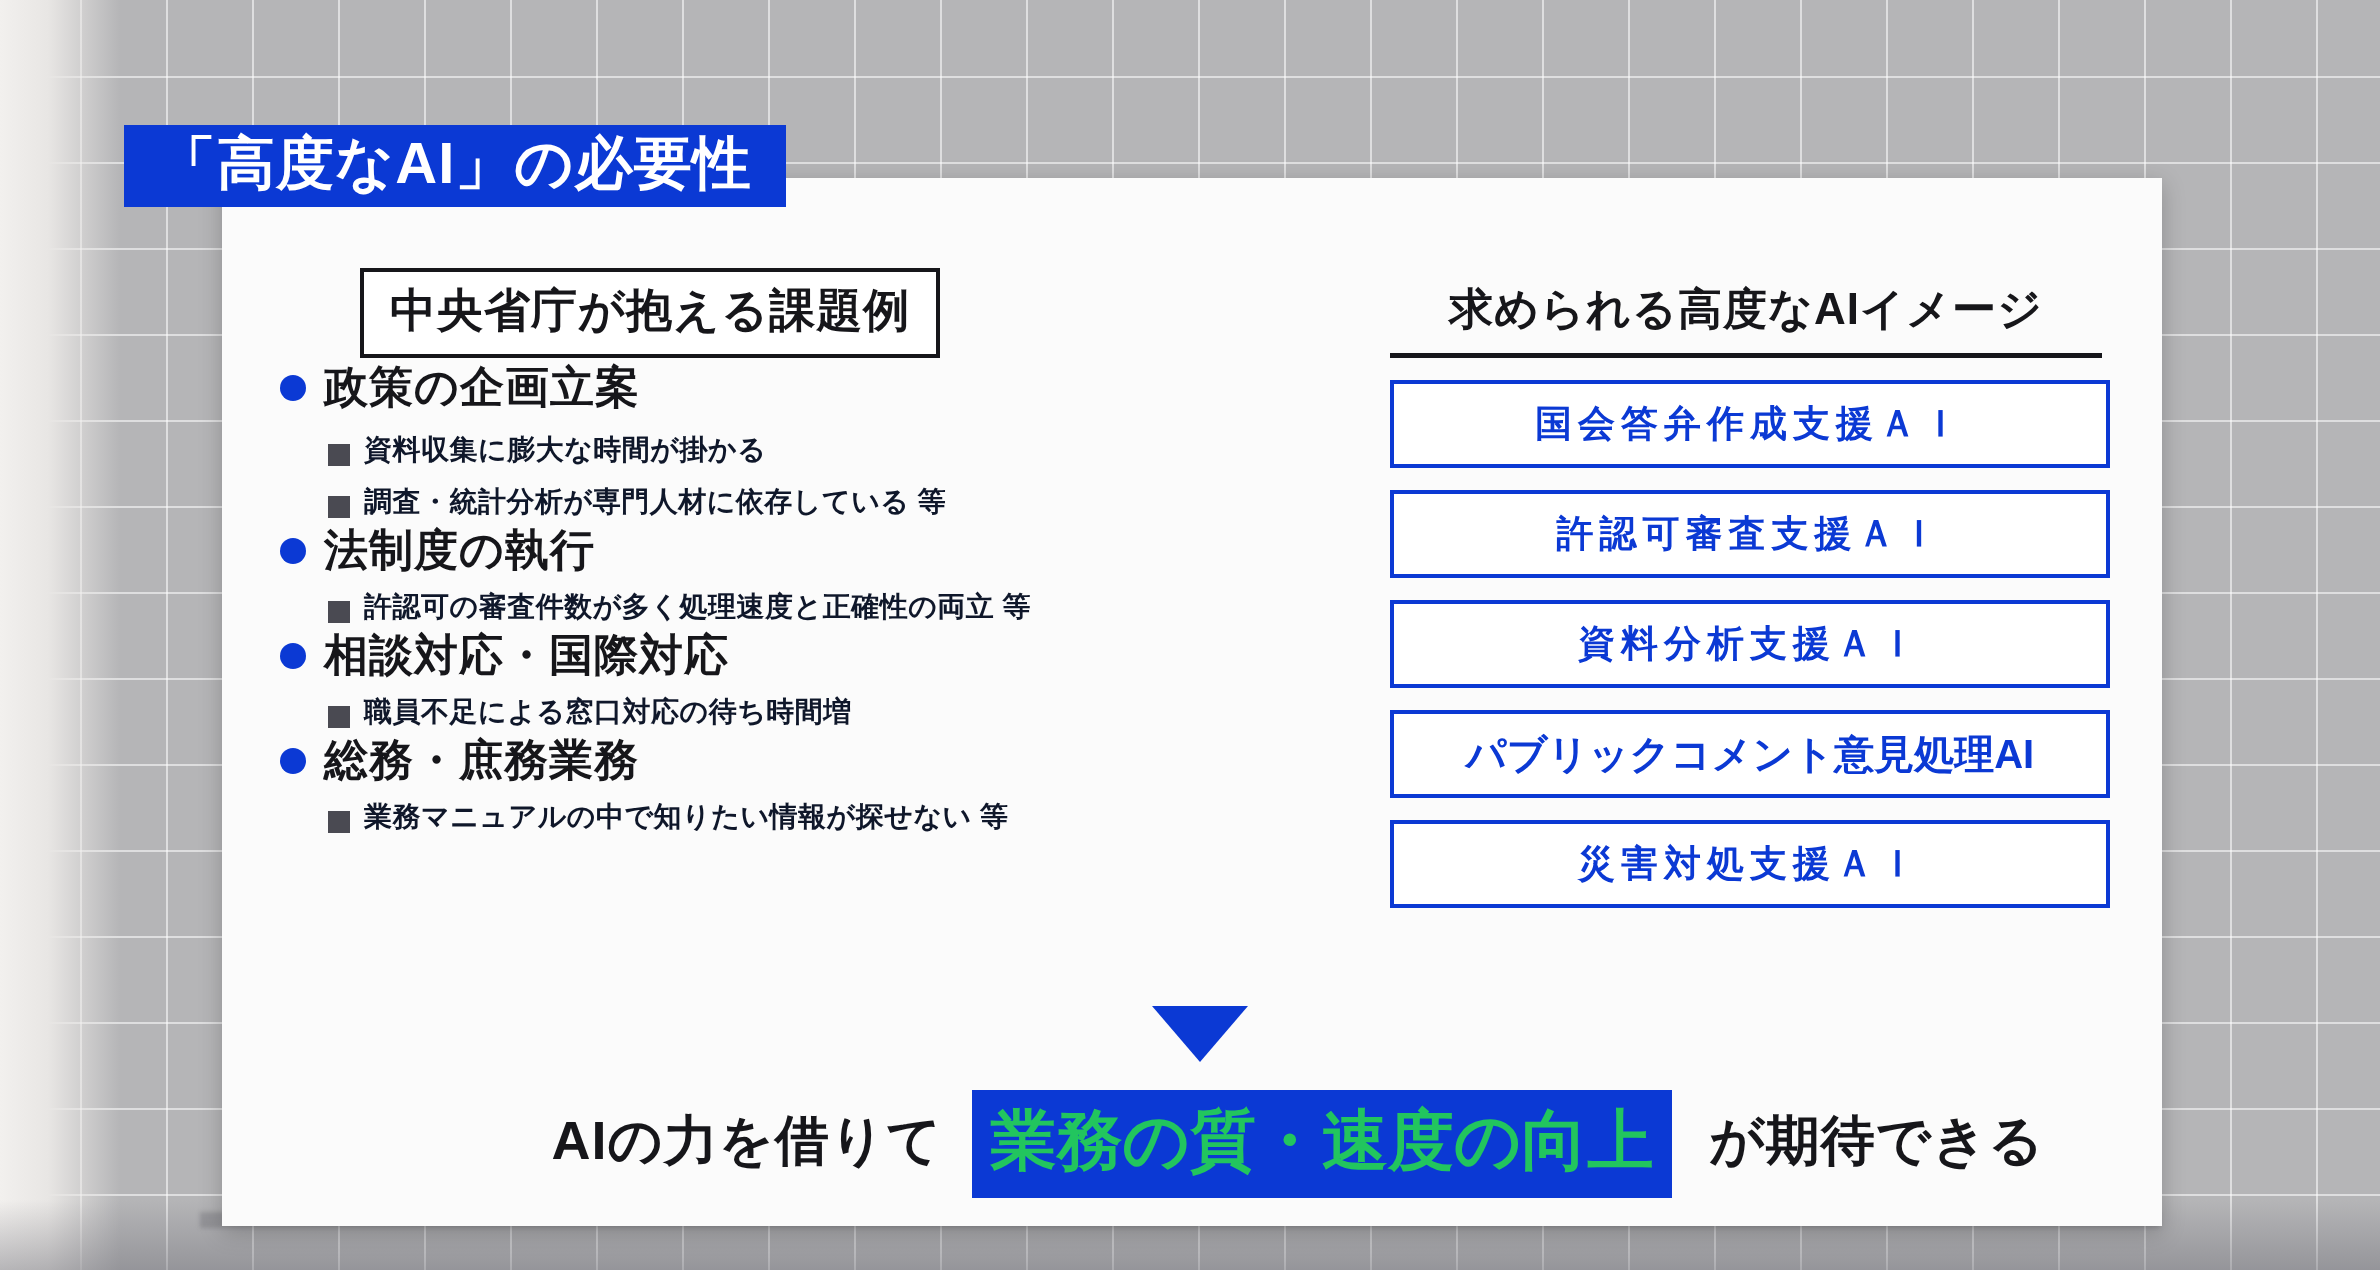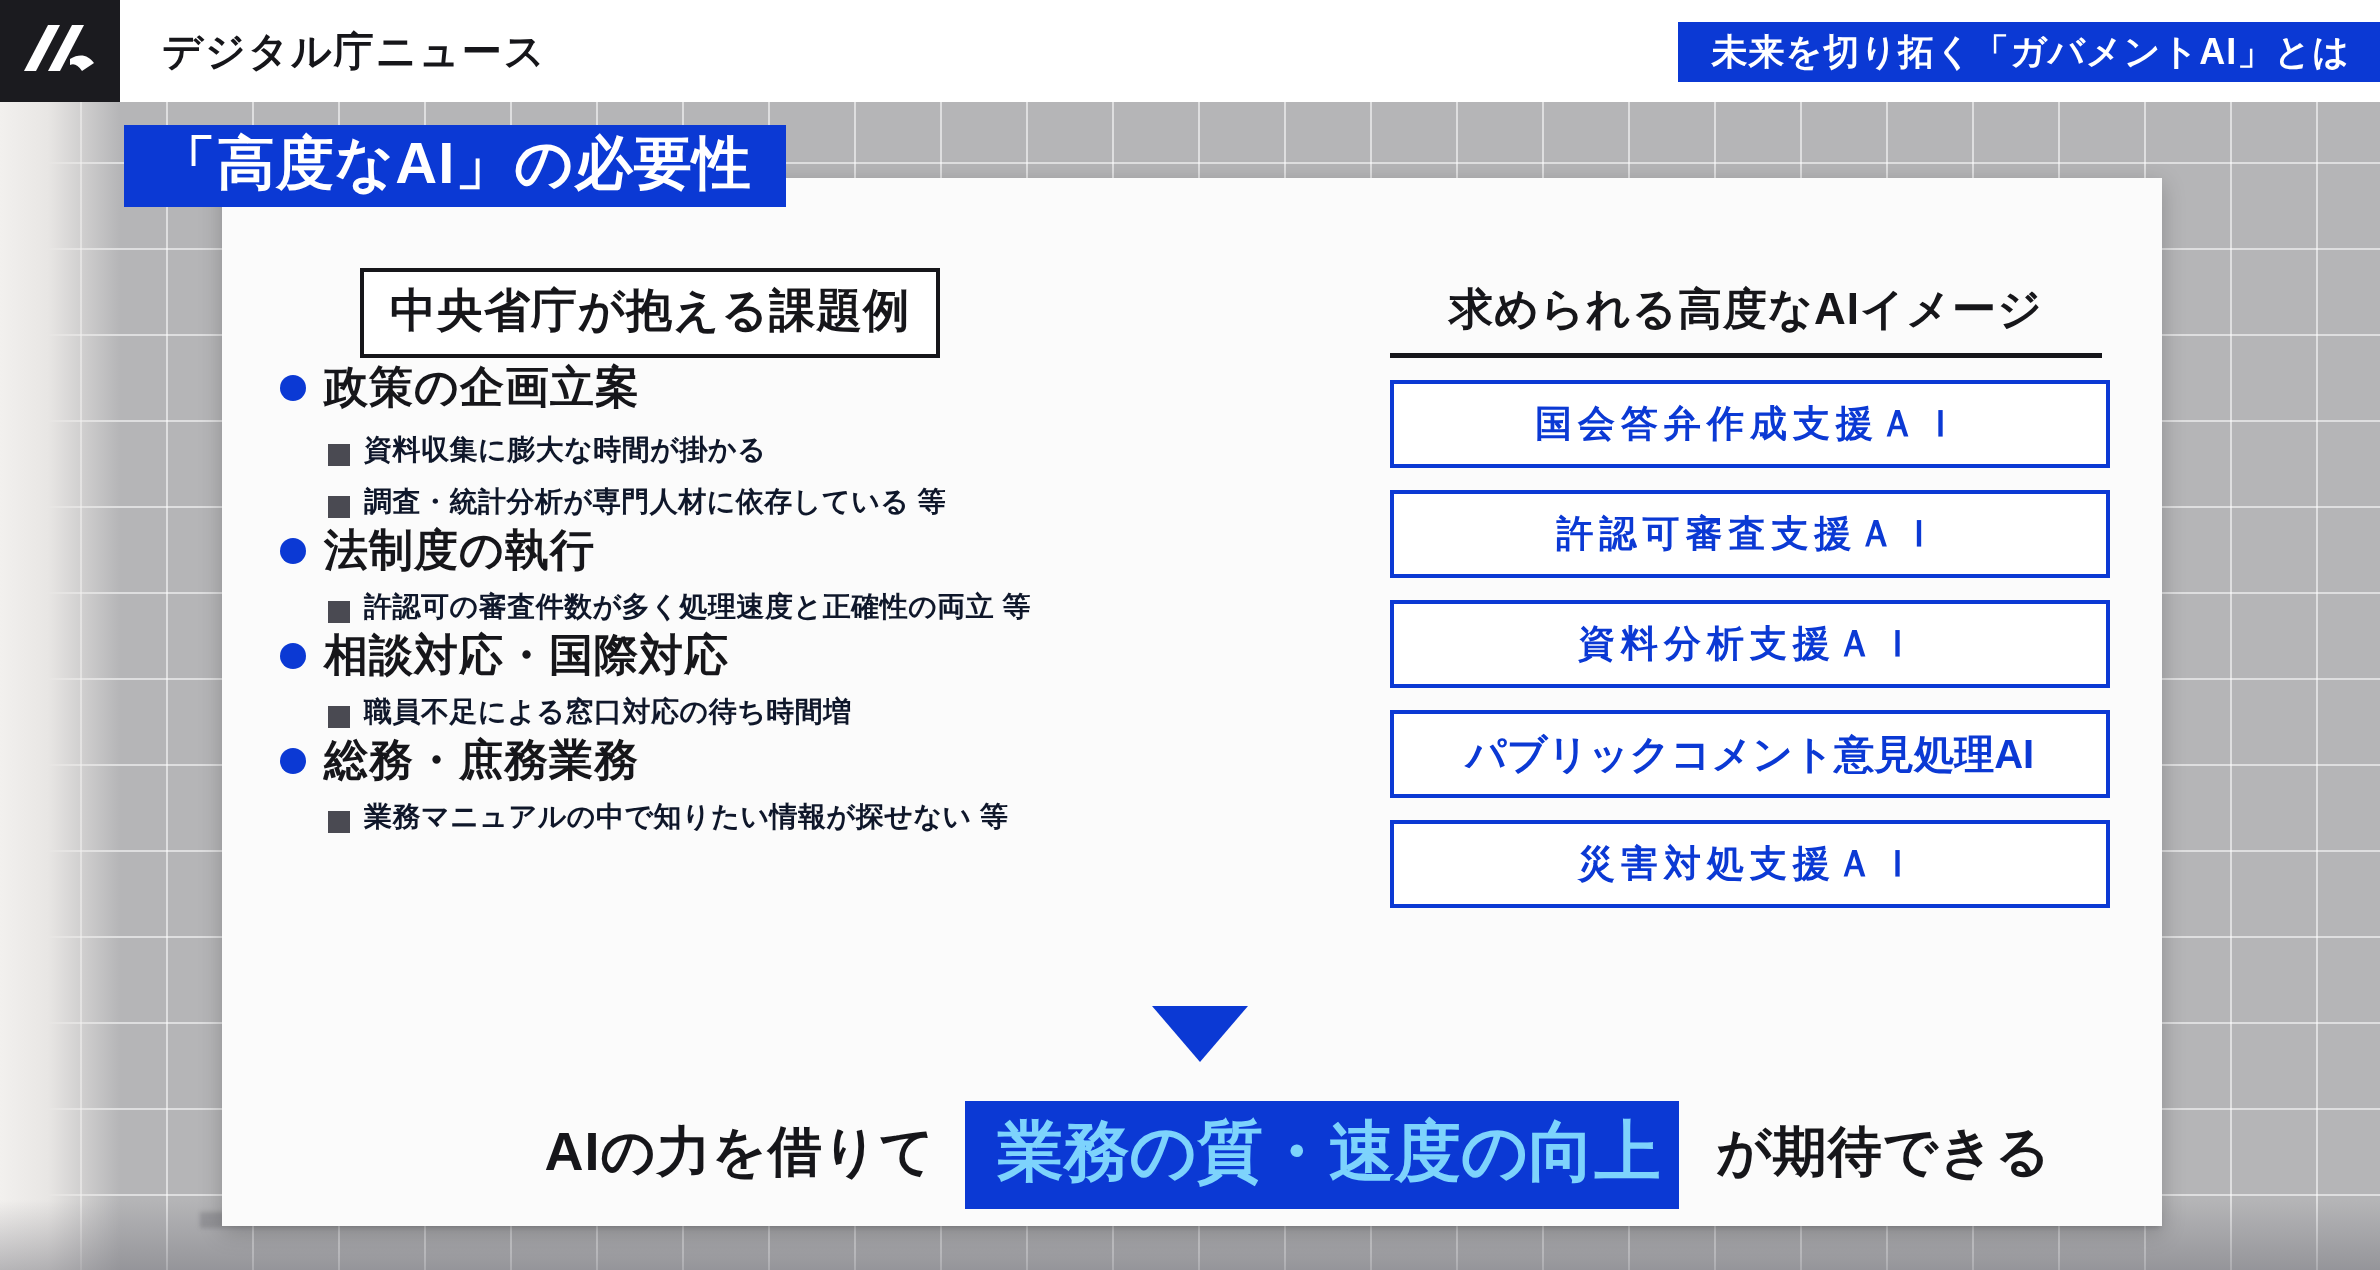--- a/index.html
+++ b/index.html
@@ -234,49 +234,38 @@
     align-items: center;
     justify-content: center;
     font-size: 54px;
     font-weight: 700;
     color: #16161a;
     letter-spacing: 1px;
     gap: 20px;
   }
   .bottom-highlight {
     background: #0b39d4;
-    color: #7dd3fc;
-    padding: 6px 18px 12px 32px;
-    margin: 11px 10px;
+    color: #22c55e;
+    padding: 6px 18px 12px 18px;
+    margin: 0 10px;
     font-size: 66px;
     letter-spacing: 0px;
   }
   .bottom-line .plain-left { padding-bottom: 6px; }
   .bottom-line .plain-right { padding-bottom: 6px; margin-left: 8px; }
 </style>
 </head>
 <body>
 
 <div id="stage">
 
   <div class="bg-grid"></div>
   <div class="bg-left-fade"></div>
   <div class="bg-bottom-shade"></div>
 
-  <div class="topbar">
-    <div class="brand-logo">
-      <svg width="84" height="64" viewBox="0 0 84 64" aria-hidden="true">
-        <path d="M6 52 L30 6 L42 6 L18 52 Z" fill="#ffffff"></path>
-        <path d="M30 52 L54 6 L66 6 L42 52 Z" fill="#ffffff"></path>
-        <path d="M52 40 C62 34 70 36 76 44 L64 52 C60 46 56 44 52 46 Z" fill="#ffffff"></path>
-      </svg>
-    </div>
-    <div class="brand-title">デジタル庁ニュース</div>
-    <div class="topbar-ribbon">未来を切り拓く「ガバメントAI」とは</div>
-  </div>
 
   <div class="slide-shadow-strip"></div>
   <div class="slide-card"></div>
 
   <div class="slide-title-band">「高度なAI」の必要性</div>
 
   <div class="left-col">
     <div class="left-heading-box">中央省庁が抱える課題例</div>
 
     <div class="topic">

